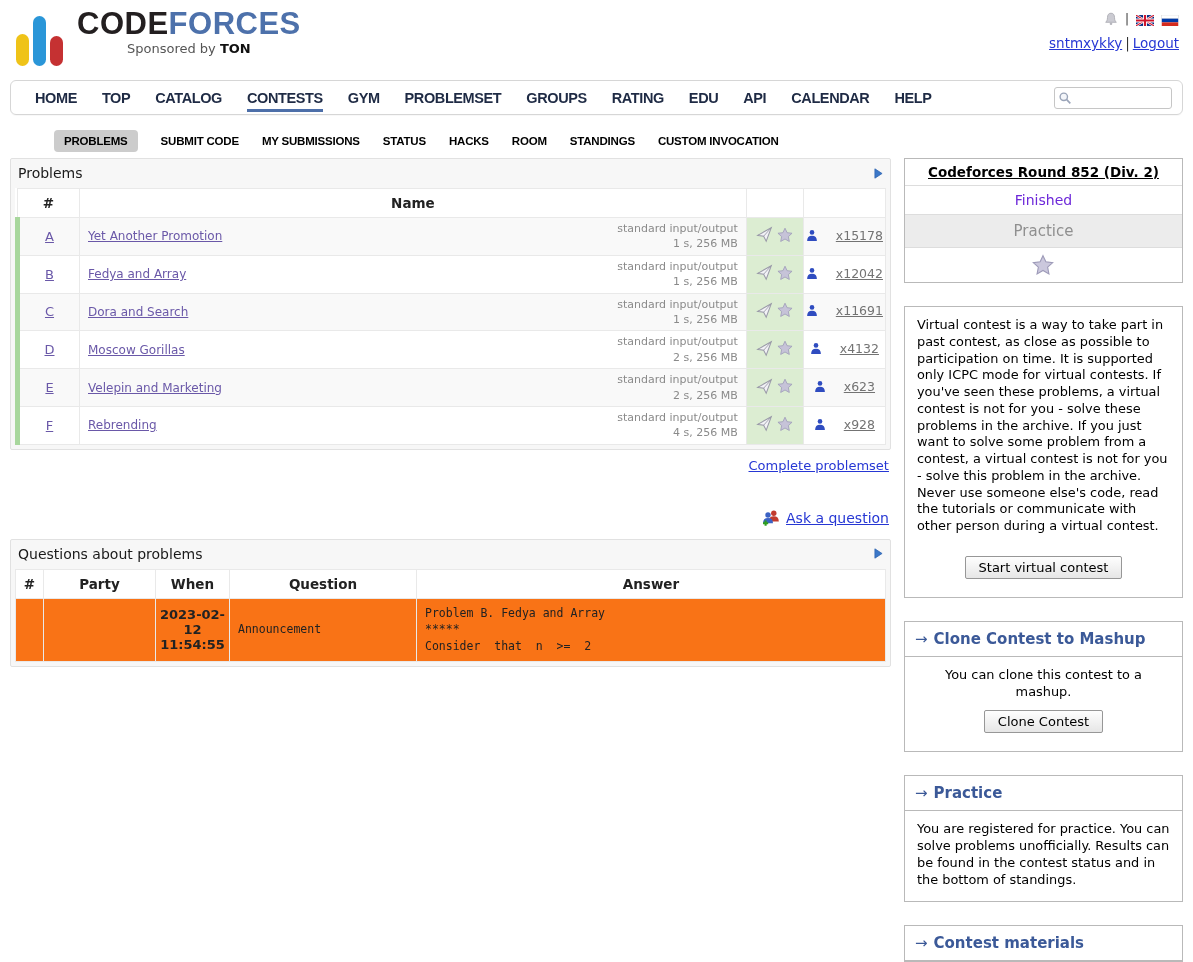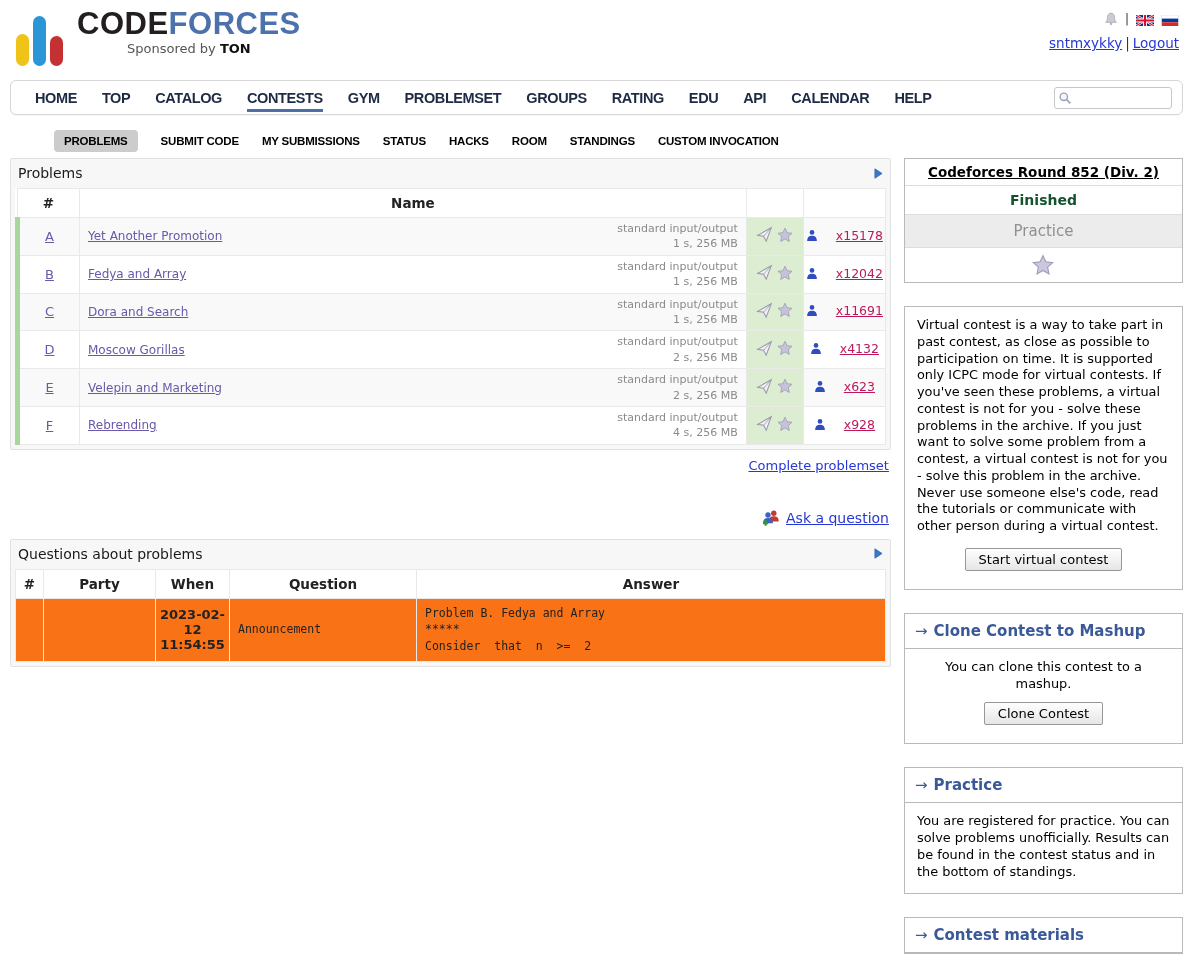--- a/index.html
+++ b/index.html
@@ -62,47 +62,47 @@
   
   td.letter { width:57px; text-align:center; border-left:5px solid #a8d79d !important; }
   td.letter a { color:#6a58a8; font-size:13px; }
   td.pname-cell { padding:3px 8px; }
   .name-wrap { display:flex; justify-content:space-between; align-items:center; }
   .name-wrap a { color:#6a58a8; font-size:12px; }
   .spec { text-align:right; color:#8a8a8a; font-size:11px; line-height:1.4; }
   td.icons { width:57px; background:#dcedd2; text-align:center; padding:2px 0; }
   td.icons .icon { display:inline-block; margin:0 2px; vertical-align:middle; cursor:pointer; }
   td.solved { width:80px; text-align:center; padding:2px; }
-  td.solved a { color:#be185d; font-size:12.5px; display:inline-flex; align-items:center; gap:18px; }
+  td.solved a { color:#737373; font-size:12.5px; display:inline-flex; align-items:center; gap:18px; }
 
   .right-link-row { text-align:right; margin:8px 2px 0 0; font-size:13px; }
   .right-link-row a { color:#2637d4; }
   .ask-row { display:flex; justify-content:flex-end; align-items:center; gap:6px; margin:36px 2px 12px 0; font-size:14px; }
   .ask-row a { color:#2637d4; }
 
   
   col.q-num { width:28px; } col.q-party { width:112px; } col.q-when { width:74px; } col.q-question { width:187px; }
   td.q-when { font-weight:bold; text-align:center; font-size:13px; padding:4px 2px; }
   td.q-mono { font-family:"DejaVu Sans Mono",monospace; font-size:11.5px; white-space:pre-wrap; padding:6px 8px; line-height:1.45; vertical-align:middle; }
   tr.q-row { background:#f97316; }
   tr.q-row td { height:60px; }
 
   
   .side-box { border:1px solid #b9b9b9; background:#fff; margin-bottom:23px; }
   .cb-row { text-align:center; padding:5px 6px; border-bottom:1px solid #ddd; }
   .cb-row:last-child { border-bottom:none; }
   .cb-title a { color:#000; font-weight:bold; font-size:13.5px; }
-  .cb-status { color:#14532d; font-weight:bold; font-size:14px; padding:6px;text-align:center; }
+  .cb-status { color:#6d28d9; font-weight:normal; font-size:14px; padding:6px;text-align:center; }
   .cb-mode { color:#8f8f8f; font-size:15px; background:#ececec; padding:7px; }
   .cb-star { padding:6px; line-height:0; }
   .box-header { padding:8px 10px; border-bottom:1px solid #b9b9b9; font-weight:bold; font-size:15px; color:#3b5998; font-family:"DejaVu Sans",sans-serif; }
   .box-header .harrow { font-weight:normal; margin-right:6px; }
   .box-body { padding:10px 12px 12px; font-size:12.9px; line-height:1.3; color:#000; }
   .box-body.center { text-align:center; }
-  .btn-row { text-align:center; margin:13px 0 6px; }
+  .btn-row { text-align:center; margin:21px 0 6px; }
   button.cf-btn { font-family:"DejaVu Sans",sans-serif; font-size:13px; padding:3px 13px; background:linear-gradient(#fefefe,#e6e6e6); border:1px solid #979797; border-radius:2px; color:#000; cursor:pointer; }
 </style>
 </head>
 <body>
 
 <div class="page">
 
   <div class="header">
     <div class="logo">
       <div class="logo-bars">

